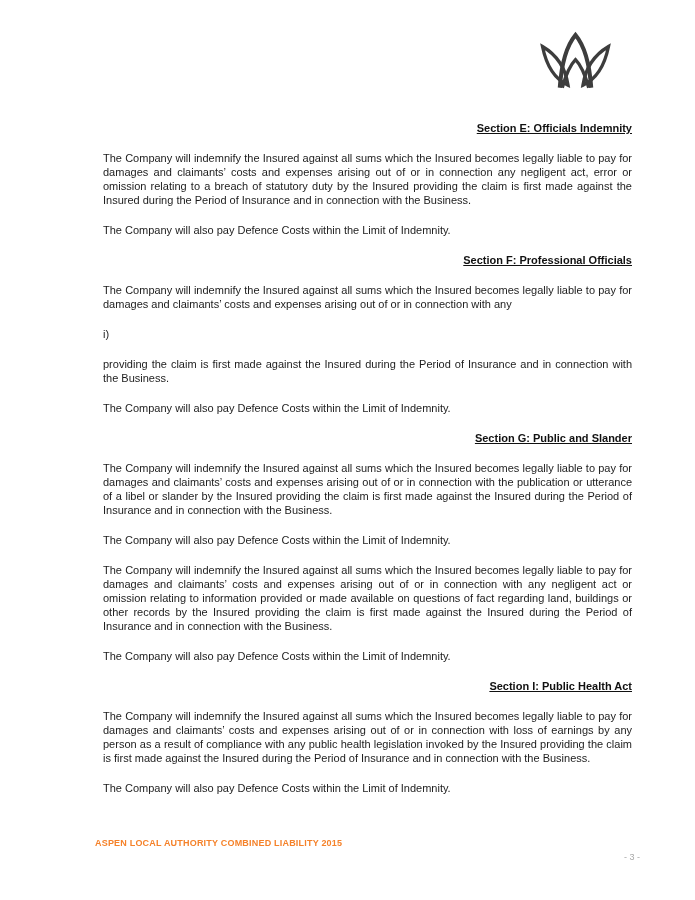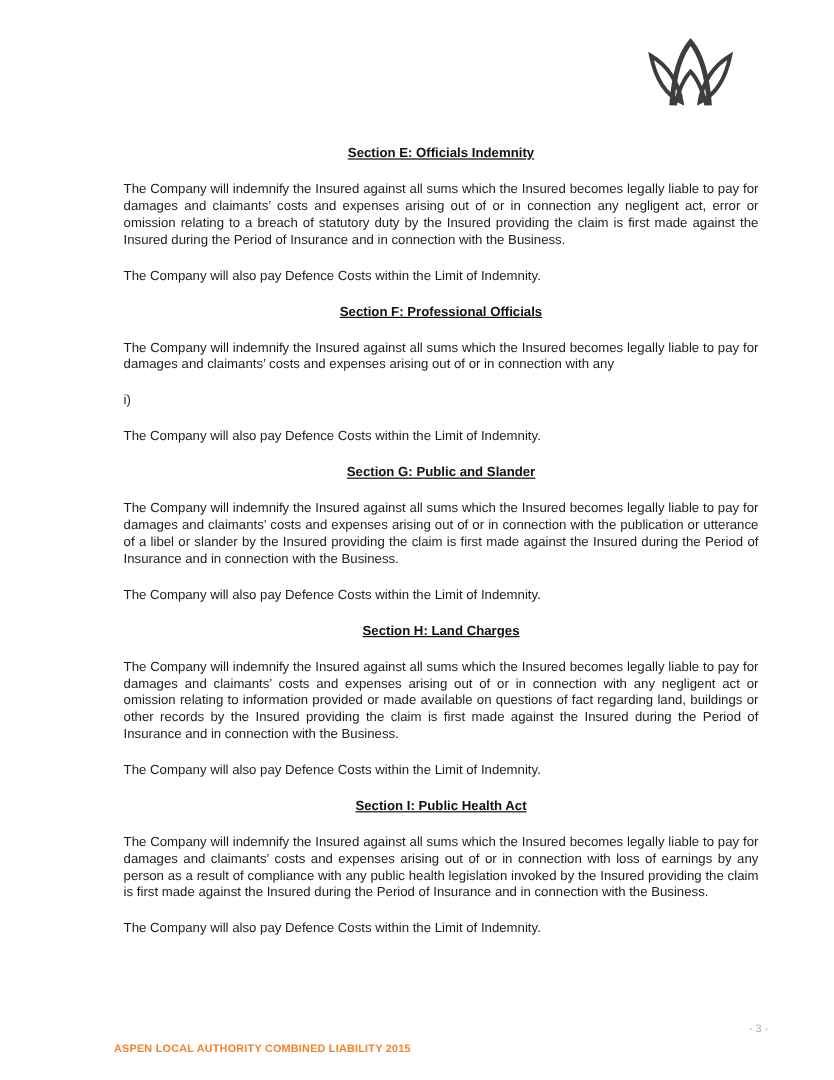--- a/index.html
+++ b/index.html
@@ -20,29 +20,29 @@
     position:absolute; left:103px; top:121px; width:529px;
     font-size:11px; line-height:14px;
     text-align:justify;
     color:#1c1c1c;
   }
   .content > :first-child { margin-top:0; }
   .heading {
     font-size:11px; font-weight:bold;
     text-decoration:underline;
     margin:16px 0 0;
-    text-align:center;
+    text-align:right;
     color:#111;
   }
   .para { margin:16px 0 0; }
   .list { margin:16px 0 0; }
   .listrow { display:flex; text-align:left; }
   .listrow .marker { flex:0 0 37px; }
   .footer-ref {
-    position:absolute; left:95px; top:869px;
+    position:absolute; left:95px; top:838px;
     font-size:9px; font-weight:bold;
     letter-spacing:0.2px;
   }
   .page-number {
     position:absolute; right:55px; top:852px;
     font-size:9px; color:#a8a8a8;
   }
 </style>
 </head>
 <body>
@@ -64,27 +64,27 @@
     <p class="para">The Company will indemnify the Insured against all sums which the Insured becomes legally liable to pay for damages and claimants’ costs and expenses arising out of or in connection any negligent act, error or omission relating to a breach of statutory duty by the Insured providing the claim is first made against the Insured during the Period of Insurance and in connection with the Business.</p>
     <p class="para">The Company will also pay Defence Costs within the Limit of Indemnity.</p>
 
     <h3 class="heading">Section F: Professional Officials</h3>
     <p class="para">The Company will indemnify the Insured against all sums which the Insured becomes legally liable to pay for damages and claimants’ costs and expenses arising out of or in connection with any</p>
     <div class="list">
       <div class="listrow">
         <span class="marker">i)</span>
       </div>
     </div>
+    <p class="para">providing the claim is first made against the Insured during the Period of Insurance and in connection with the Business.</p>
     <p class="para">The Company will also pay Defence Costs within the Limit of Indemnity.</p>
 
     <h3 class="heading">Section G: Public and Slander</h3>
     <p class="para">The Company will indemnify the Insured against all sums which the Insured becomes legally liable to pay for damages and claimants’ costs and expenses arising out of or in connection with the publication or utterance of a libel or slander by the Insured providing the claim is first made against the Insured during the Period of Insurance and in connection with the Business.</p>
     <p class="para">The Company will also pay Defence Costs within the Limit of Indemnity.</p>
 
-    <h3 class="heading">Section H: Land Charges</h3>
     <p class="para">The Company will indemnify the Insured against all sums which the Insured becomes legally liable to pay for damages and claimants’ costs and expenses arising out of or in connection with any negligent act or omission relating to information provided or made available on questions of fact regarding land, buildings or other records by the Insured providing the claim is first made against the Insured during the Period of Insurance and in connection with the Business.</p>
     <p class="para">The Company will also pay Defence Costs within the Limit of Indemnity.</p>
 
     <h3 class="heading">Section I: Public Health Act</h3>
     <p class="para">The Company will indemnify the Insured against all sums which the Insured becomes legally liable to pay for damages and claimants’ costs and expenses arising out of or in connection with loss of earnings by any person as a result of compliance with any public health legislation invoked by the Insured providing the claim is first made against the Insured during the Period of Insurance and in connection with the Business.</p>
     <p class="para">The Company will also pay Defence Costs within the Limit of Indemnity.</p>
 
   </div>
 
   <div class="page-number" style="color: rgb(168, 168, 168);">- 3 -</div>

